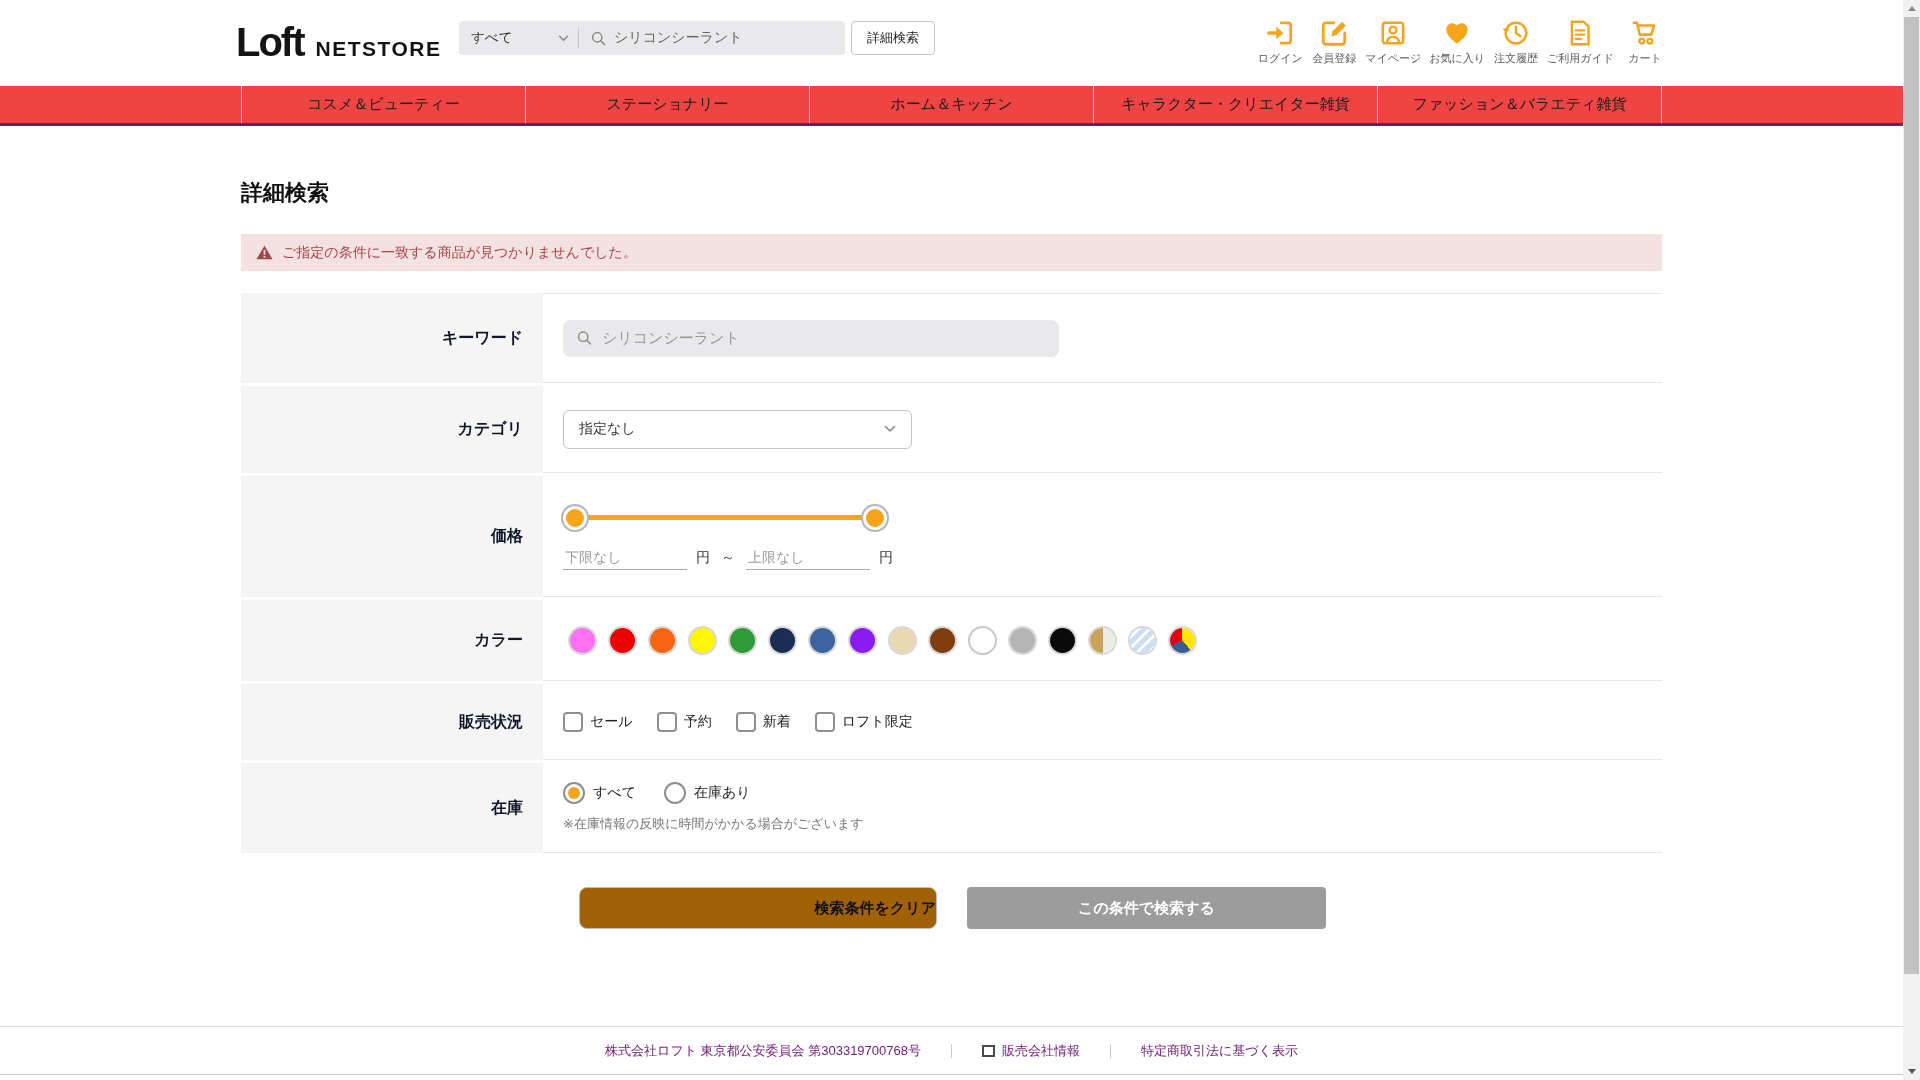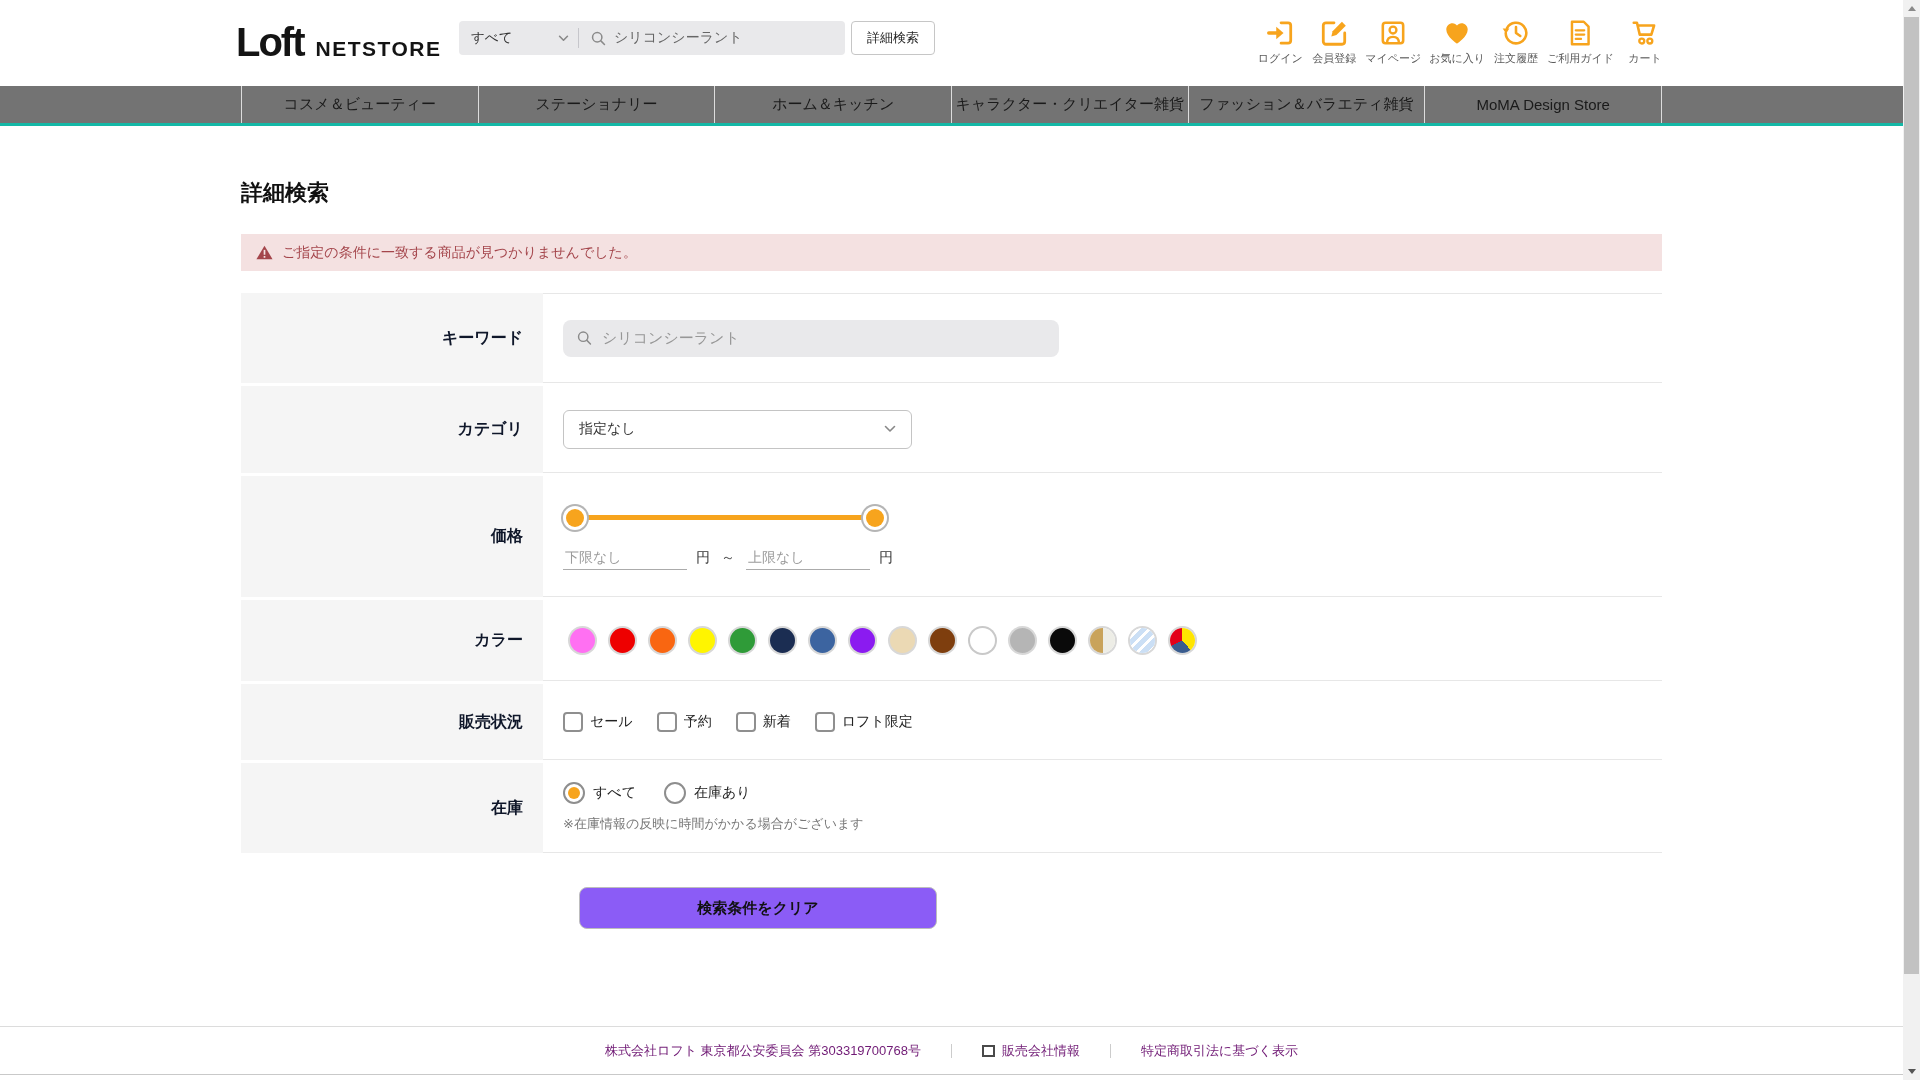--- a/index.html
+++ b/index.html
@@ -17,21 +17,21 @@
   .search-divider{width:1px;height:20px;background:#C6C6CB;}
   .search-mag{margin:0 7px 0 11px;display:flex;}
   .search-value{border:none;background:transparent;outline:none;font-size:14px;color:#666;width:220px;font-family:inherit;}
   .detail-btn{position:absolute;left:851px;top:21px;width:84px;height:34px;background:#fff;border:1px solid #C6C6C6;border-radius:4px;font-size:13px;color:#222;cursor:pointer;font-family:inherit;}
   .utility{position:absolute;right:252px;top:18px;display:flex;gap:8px;margin-left:28px;}
   .util-item{display:flex;flex-direction:column;align-items:center;gap:3px;min-width:46px;cursor:pointer;}
   .util-item svg{width:30px;height:30px;display:block;}
   .util-label{font-size:11px;color:#5A5A5A;white-space:nowrap;}
 
   
-  .main-nav{height:40px;border-bottom:3px solid #14b8a6;background:#737373;}
+  .main-nav{height:40px;border-bottom:3px solid #701a75;background:#ef4444;}
   .nav-list{margin-left:241px;width:1421px;height:100%;display:flex;}
   .nav-item{flex:1;display:flex;align-items:center;justify-content:center;font-size:15px;color:#1A1A1A;border-left:1px solid #DDDDDD;cursor:pointer;white-space:nowrap;}
   .nav-item:last-child{border-right:1px solid #DDDDDD;}
 
   
   .main{margin-left:241px;width:1421px;}
   .page-title{margin-top:52px;font-size:22px;font-weight:bold;color:#111;}
   .error-bar{margin-top:26px;height:37px;background:#F4E1E1;display:flex;align-items:center;padding-left:15px;gap:9px;font-size:14px;color:#A4454B;}
 
   .form-rows{margin-top:22px;}
@@ -66,21 +66,21 @@
   .checkbox{width:20px;height:20px;border:2px solid #8F8F8F;border-radius:4px;background:#fff;flex:none;}
 
   .row-content.stock{flex-direction:column;align-items:flex-start;justify-content:center;gap:11px;}
   .radio-items{display:flex;gap:28px;}
   .radio-item{display:flex;align-items:center;gap:8px;font-size:14px;color:#222;cursor:pointer;}
   .radio{width:22px;height:22px;border:2px solid #8E8E8E;border-radius:50%;background:#fff;position:relative;flex:none;}
   .radio.selected::after{content:"";position:absolute;inset:3px;border-radius:50%;background:#F7A41D;}
   .stock-note{font-size:13px;color:#777;}
 
   .actions{margin-top:34px;display:flex;margin-left:338px;gap:30px;}
-  .btn-clear{width:358px;height:42px;background:#8b5cf6;border:1px solid #BDBDBD;border-radius:8px;font-size:15px;font-weight:bold;color:#111;cursor:pointer;font-family:inherit;}
+  .btn-clear{width:358px;height:42px;background:#a16207;border:1px solid #BDBDBD;border-radius:8px;font-size:15px;font-weight:bold;color:#111;cursor:pointer;font-family:inherit;text-align:right;}
   .btn-search{width:359px;height:42px;background:#9C9C9C;border:none;border-radius:4px;font-size:15px;font-weight:bold;color:#fff;cursor:pointer;font-family:inherit;}
 
   
   .footer{position:absolute;left:0;top:1026px;width:1903px;height:49px;border-top:1px solid #DCDCDC;border-bottom:1px solid #C9C9C9;display:flex;align-items:center;justify-content:center;font-size:13px;color:#701a75;background:#fff;}
   .footer-links{display:contents;}
   .footer-sep{width:1px;height:14px;background:#CCCCCC;margin:0 30px;}
   .footer-link{display:flex;align-items:center;gap:7px;cursor:pointer;}
   .company-icon{width:13px;height:12px;border:2px solid #4A4A4A;display:inline-block;}
 
   
@@ -178,21 +178,20 @@
     </div>
   </header>
 
   <nav class="main-nav">
     <div class="nav-list">
         <div class="nav-item">コスメ＆ビューティー</div>
         <div class="nav-item">ステーショナリー</div>
         <div class="nav-item">ホーム＆キッチン</div>
         <div class="nav-item">キャラクター・クリエイター雑貨</div>
         <div class="nav-item">ファッション＆バラエティ雑貨</div>
-        <div class="nav-item">MoMA Design Store</div>
       </div>
   </nav>
 
   <main class="main">
     <h1 class="page-title">詳細検索</h1>
 
     <div class="error-bar">
       <svg viewBox="0 0 18 16" width="17" height="15">
           <path d="M9 0.8L17.6 15.2H0.4z" fill="#A4454B"></path>
           <rect x="8.1" y="5.2" width="1.8" height="5.2" fill="#F4E1E1"></rect>
@@ -308,20 +307,21 @@
               </div>
             </div>
           <div class="stock-note">※在庫情報の反映に時間がかかる場合がございます</div>
         </div>
       </div>
 
     </div>
 
     <div class="actions">
       <button class="btn-clear">検索条件をクリア</button>
+      <button class="btn-search">この条件で検索する</button>
     </div>
   </main>
 
   <footer class="footer">
     <span>株式会社ロフト 東京都公安委員会 第303319700768号</span>
     <span class="footer-links"><span class="footer-sep"></span><span class="footer-link">
           <span class="company-icon"></span>
           <span>販売会社情報</span>
         </span><span class="footer-sep"></span><span class="footer-link">
           <span>特定商取引法に基づく表示</span>

